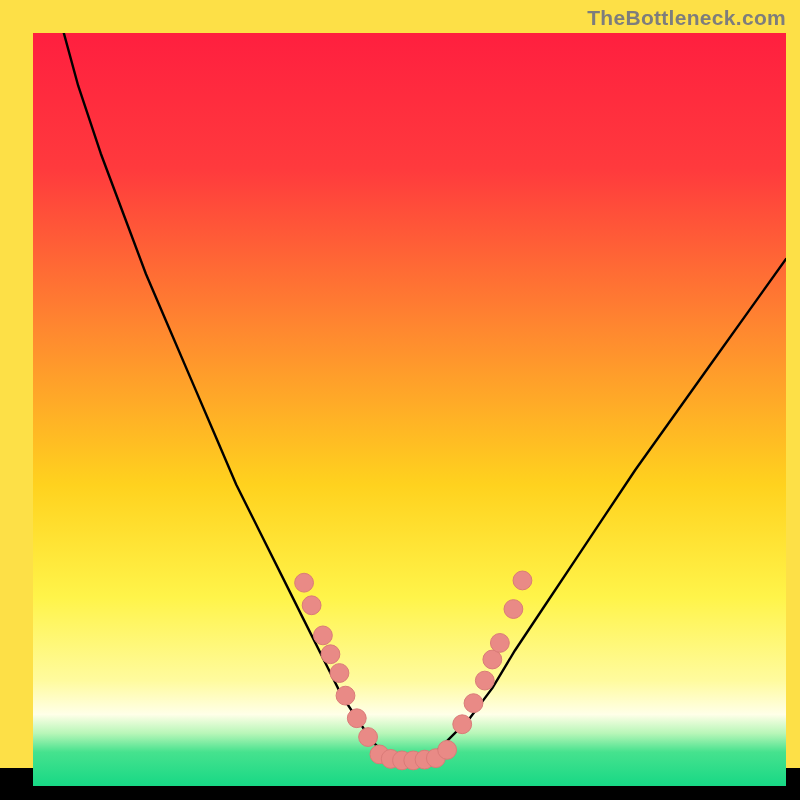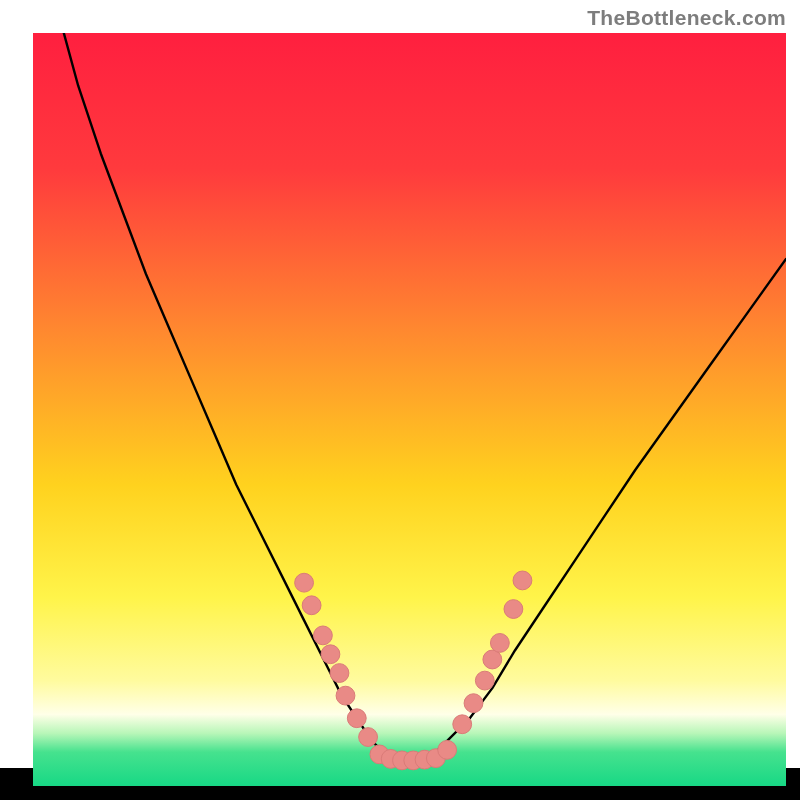--- a/index.html
+++ b/index.html
@@ -7,21 +7,21 @@
     padding: 0;
     width: 800px;
     height: 800px;
     background: #000;
     overflow: hidden;
   }
   .stage {
     position: relative;
     width: 800px;
     height: 768px;
-    background: #ffffff;
+    background: #fde047;
   }
   .plot {
     position: absolute;
     box-sizing: border-box;
   }
   .watermark {
     position: absolute;
     font-family: Arial, Helvetica, sans-serif;
     font-weight: 600;
     color: #7d7d7d;

